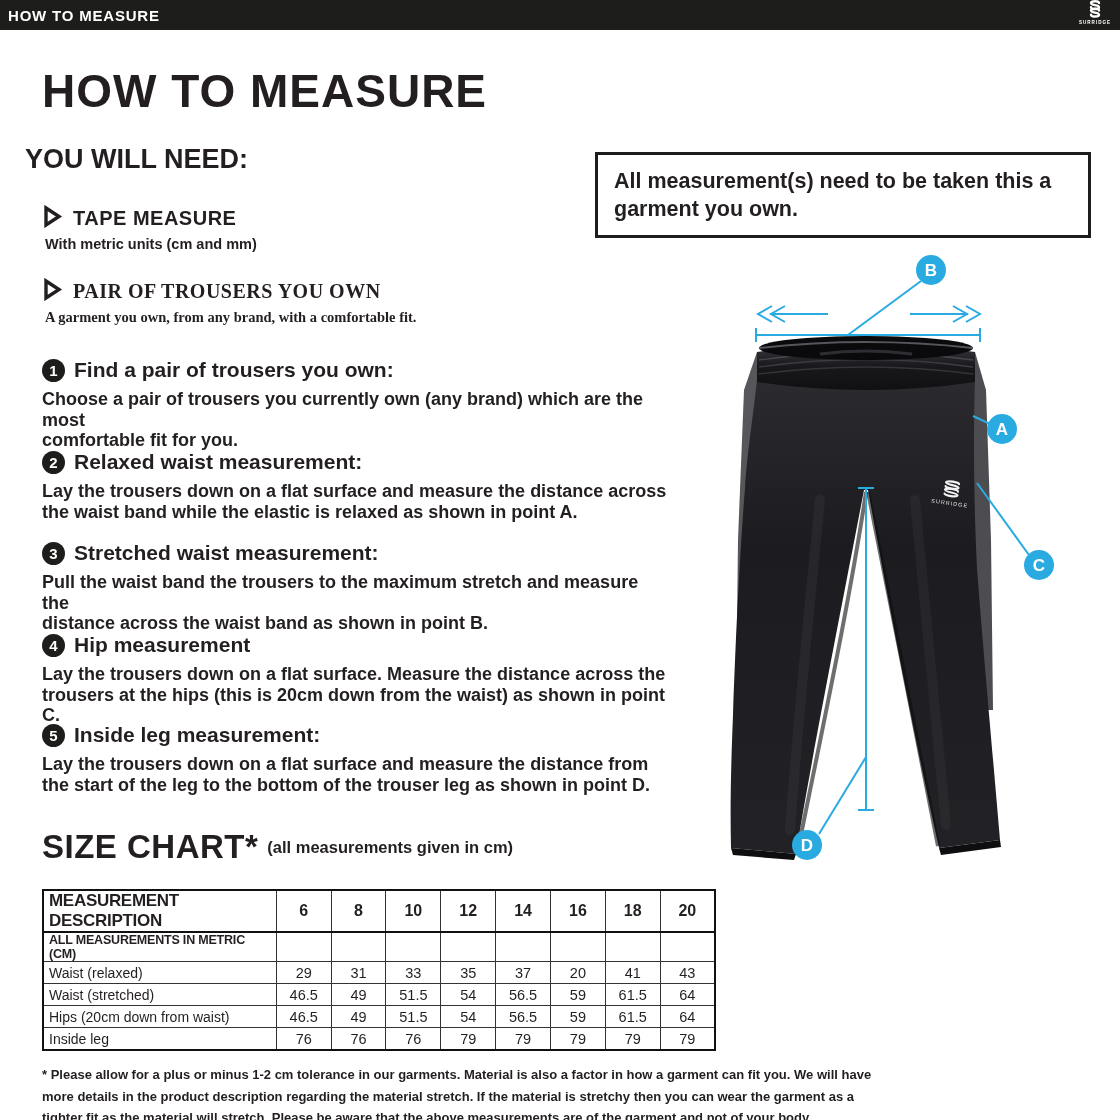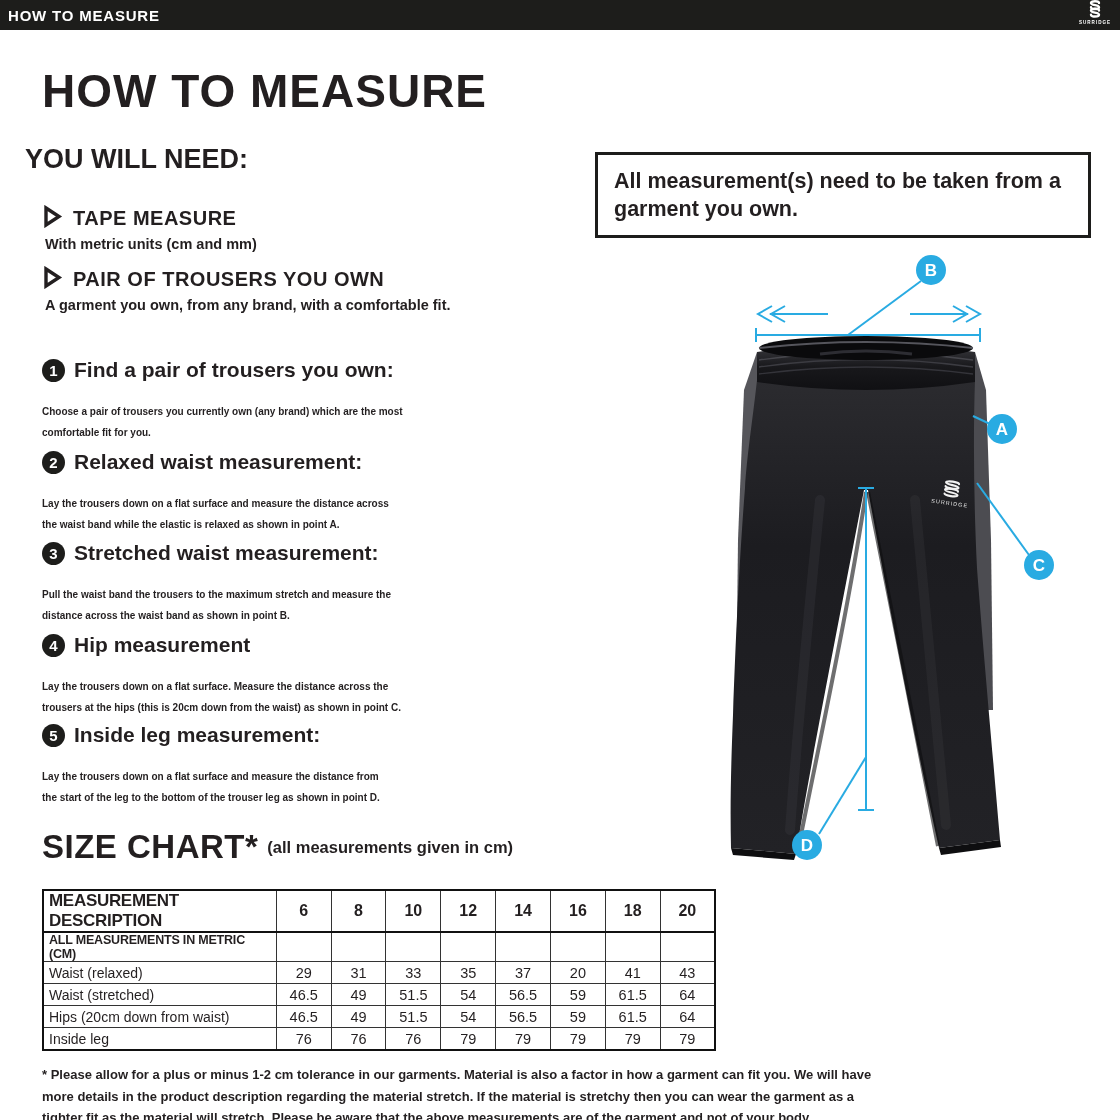--- a/index.html
+++ b/index.html
@@ -31,21 +31,21 @@
   
   .step{position:absolute;left:42px;width:625px;}
   .step .head{display:flex;align-items:center;gap:9px;}
   .step .num{
     width:23px;height:23px;border-radius:50%;background:#1d1d1b;color:#fff;
     font-size:15px;font-weight:bold;display:flex;align-items:center;justify-content:center;
     flex:0 0 auto;
   }
   .step .ttl{font-size:21px;font-weight:bold;}
   .step .body{
-    font-size:10px;font-weight:bold;line-height:20.5px;margin-top:20px;
+    font-size:18px;font-weight:bold;line-height:20.5px;margin-top:7px;
     white-space:pre-line;
   }
   
   .callout{
     position:absolute;left:595px;top:152px;width:458px;
     border:3px solid #1d1d1b;padding:12px 16px;
     font-size:21.5px;font-weight:bold;line-height:28px;white-space:pre-line;
   }
   
   .figure{position:absolute;left:700px;top:240px;width:400px;height:660px;}
@@ -95,21 +95,21 @@
     <span>
       <svg width="21" height="23" viewBox="0 0 21 23">
           <polygon points="4,3 17,11.5 4,20" fill="none" stroke="#231f20" stroke-width="3.4" stroke-linejoin="miter"></polygon>
         </svg>
     </span>
     <span class="ttl">TAPE MEASURE</span>
   </div>
   <div class="sub">With metric units (cm and mm)</div>
 </div>
 
-<div class="need" style="top:266px;">
+<div class="need" style="top:278px;font-family:Liberation Serif, serif;">
   <div class="row">
     <span>
       <svg width="21" height="23" viewBox="0 0 21 23">
           <polygon points="4,3 17,11.5 4,20" fill="none" stroke="#231f20" stroke-width="3.4" stroke-linejoin="miter"></polygon>
         </svg>
     </span>
     <span class="ttl">PAIR OF TROUSERS YOU OWN</span>
   </div>
   <div class="sub">A garment you own, from any brand, with a comfortable fit.</div>
 </div>
@@ -152,21 +152,21 @@
 
 <div class="step" style="top:723px;">
   <div class="head">
     <span class="num">5</span>
     <span class="ttl">Inside leg measurement:</span>
   </div>
   <div class="body">Lay the trousers down on a flat surface and measure the distance from
 the start of the leg to the bottom of the trouser leg as shown in point D.</div>
 </div>
 
-<div class="callout">All measurement(s) need to be taken from a
+<div class="callout">All measurement(s) need to be taken this a
 garment you own.</div>
 
 <div class="figure">
   <svg width="400" height="660" viewBox="0 0 400 660">
     <defs>
       <linearGradient id="frontG" x1="0" y1="0" x2="0" y2="1">
         <stop offset="0" stop-color="#2b2b2f"></stop>
         <stop offset="0.35" stop-color="#1c1c20"></stop>
         <stop offset="1" stop-color="#222226"></stop>
       </linearGradient>

